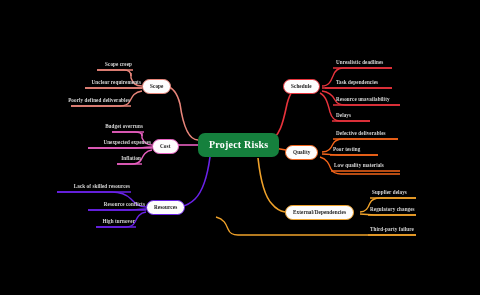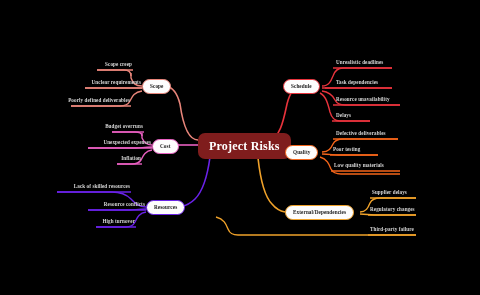--- a/index.html
+++ b/index.html
@@ -24,24 +24,24 @@
     pointer-events: none;
   }
   .node {
     position: absolute;
     box-sizing: border-box;
     white-space: nowrap;
     line-height: 1;
   }
   
   .root {
-    background: #7f1d1d;
+    background: #15803d;
     color: #ffffff;
     border-radius: 7px;
-    font-size: 12px;
+    font-size: 10px;
     font-weight: bold;
     padding: 7px 11px;
     text-align: center;
     letter-spacing: .2px;
   }
   
   .branch {
     background: #fdfdfd;
     border-radius: 9px;
     border: 1.2px solid #888;

